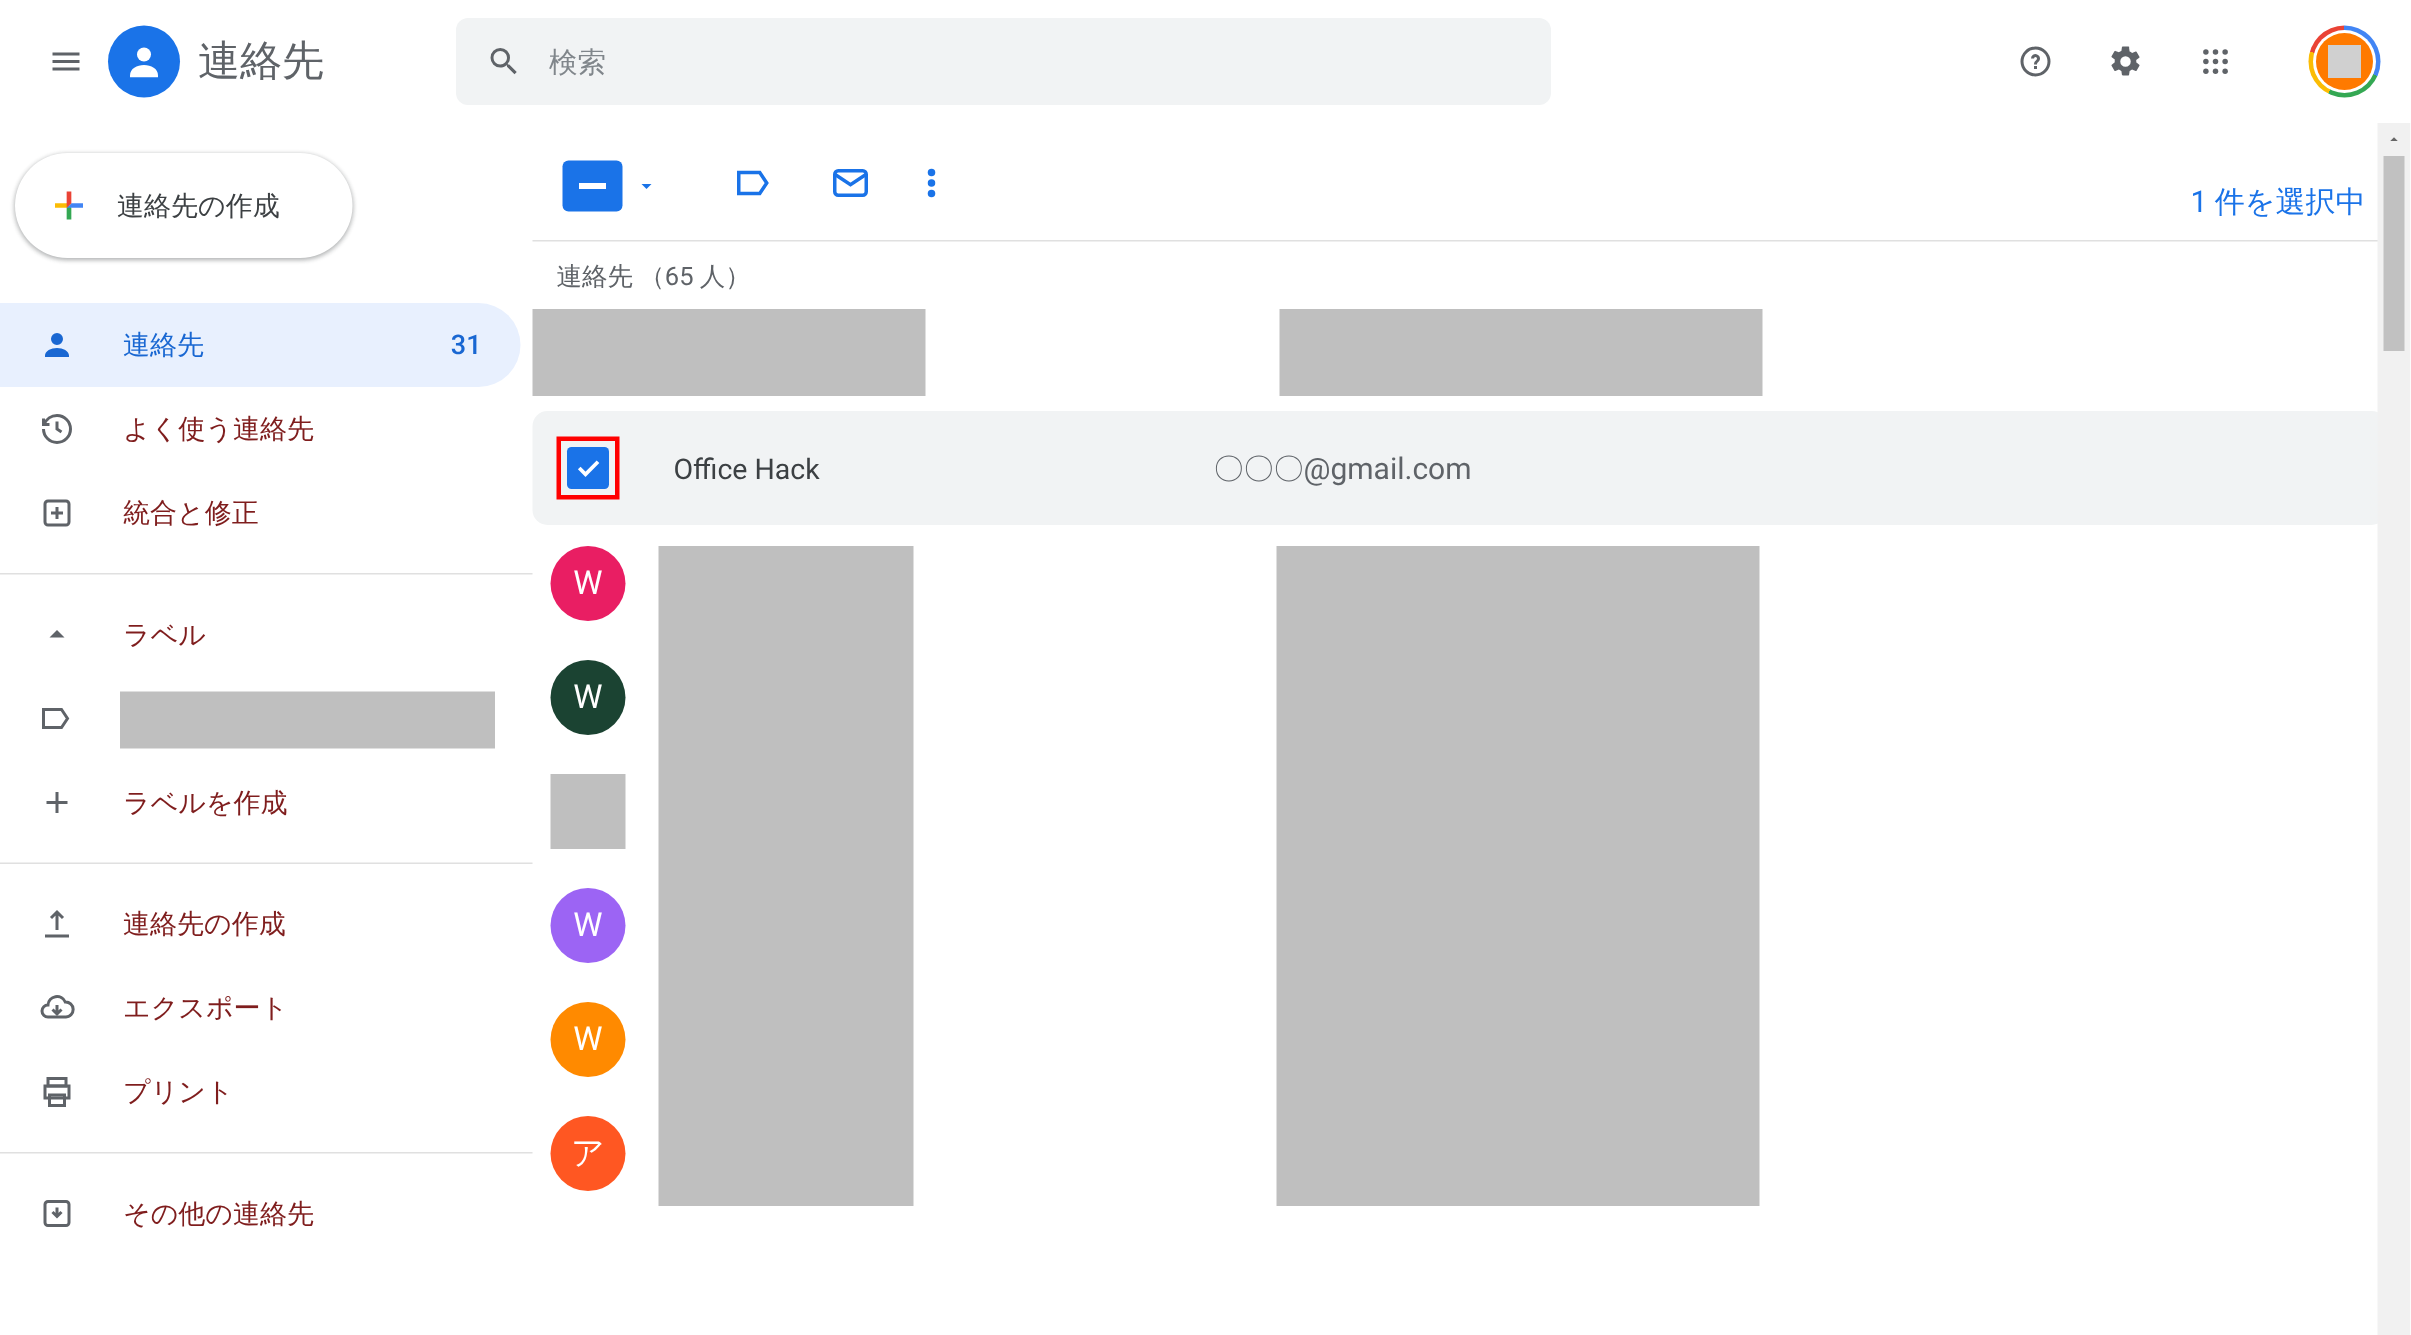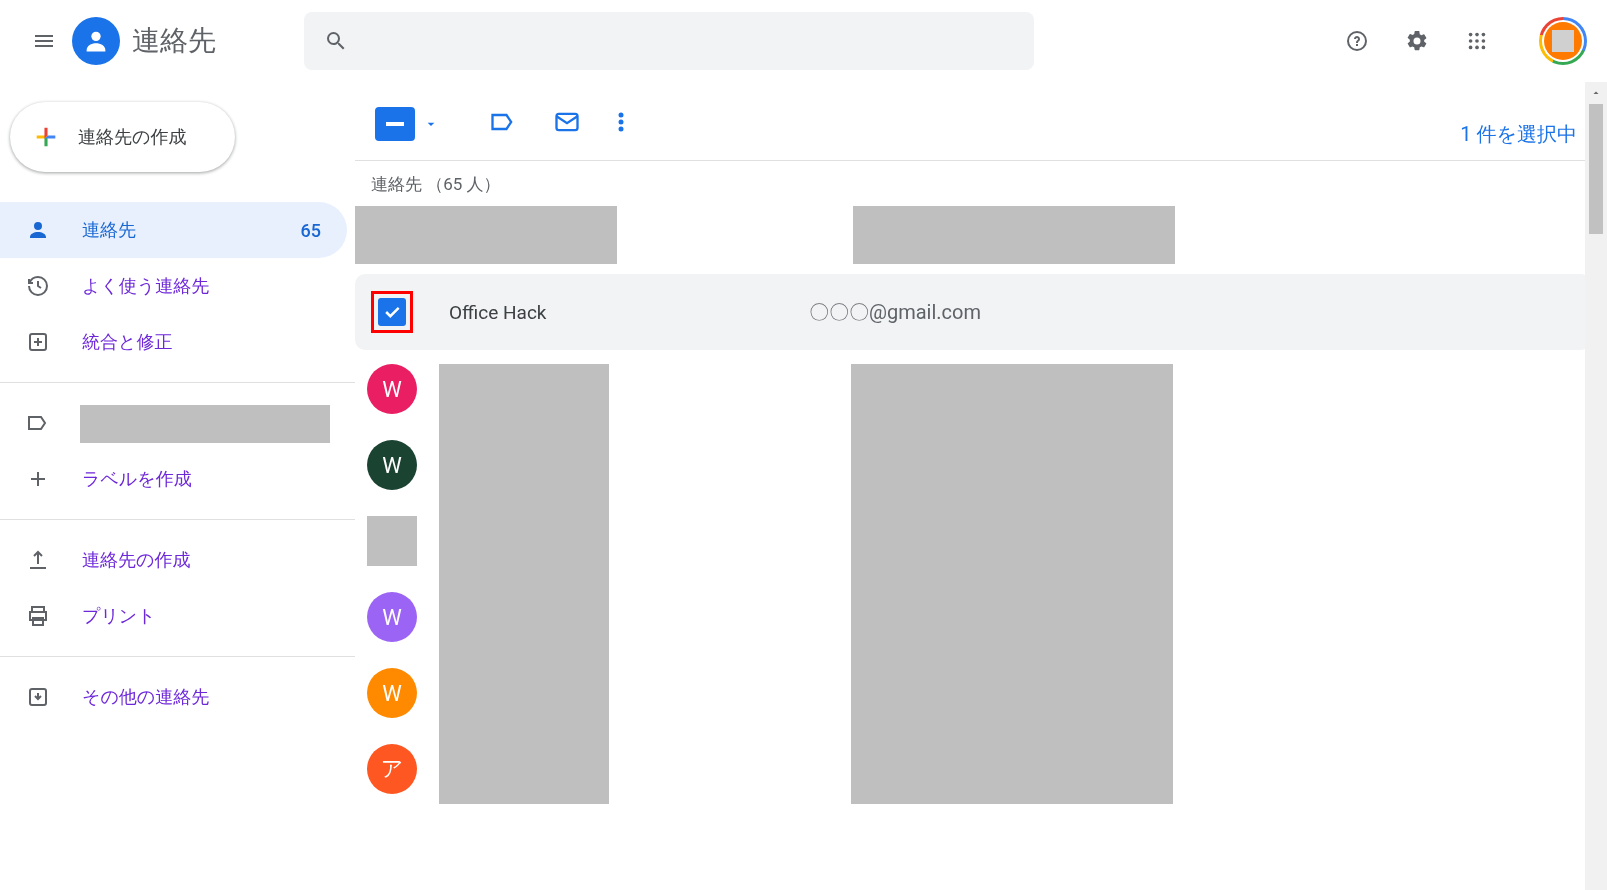--- a/index.html
+++ b/index.html
@@ -22,21 +22,21 @@
 
 
 .content { display: flex; height: calc(890px - 82px); }
 .sidebar { width: 355px; padding-top: 20px; flex-shrink: 0; }
 .create-btn { margin-left: 10px; width: 225px; height: 70px; border-radius: 35px; background: #fff; box-shadow: 0 1px 3px rgba(60,64,67,.3), 0 1px 3px 1px rgba(60,64,67,.15); display: flex; align-items: center; padding: 0 22px; cursor: pointer; }
 .create-btn span.label { font-size: 18px; color: #3c4043; margin-left: 18px; }
 .nav { margin-top: 30px; }
 .nav-item { height: 56px; display: flex; align-items: center; padding: 0 26px; border-radius: 0 28px 28px 0; cursor: pointer; margin-right: 8px; }
 .nav-item.active { background: #e8f0fe; color: #1967d2; }
 .nav-item .icon-slot { width: 24px; display: flex; justify-content: center; }
-.nav-item .lbl { font-size: 18px; margin-left: 32px; color: #6d28d9; }
+.nav-item .lbl { font-size: 18px; margin-left: 32px; color: #7f1d1d; }
 .nav-item.active .lbl { color: #1967d2; }
 .nav-item .cnt { margin-left: auto; font-size: 18px; color: #1967d2; font-weight: 500; }
 .divider { height: 1px; background: #e0e0e0; margin: 12px 0; }
 .label-chip { width: 250px; height: 38px; background: #bfbfbf; margin-left: 80px; margin-top: -46px; margin-bottom: 8px; }
 .nav-item.placeholder .lbl { visibility: hidden; }
 
 
 .main { flex: 1; padding-top: 18px; position: relative; }
 .toolbar { display: flex; align-items: center; padding: 0 30px 0 20px; height: 48px; }
 .sel-btn { width: 40px; height: 34px; background: #1a73e8; border-radius: 4px; display: flex; align-items: center; justify-content: center; }
@@ -89,20 +89,21 @@
     <svg viewBox="0 0 24 24" width="28" height="28" fill="#fff">
         <circle cx="12" cy="8" r="4"></circle>
         <path d="M4 20c0-4 4-6 8-6s8 2 8 6v1H4z"></path>
       </svg>
   </div>
   <div class="app-title">連絡先</div>
   <div class="search-box">
     <svg class="i24" viewBox="0 0 24 24" fill="#5f6368">
         <path d="M15.5 14h-.79l-.28-.27A6.471 6.471 0 0016 9.5 6.5 6.5 0 109.5 16c1.61 0 3.09-.59 4.23-1.57l.27.28v.79l5 4.99L20.49 19l-4.99-5zm-6 0C7.01 14 5 11.99 5 9.5S7.01 5 9.5 5 14 7.01 14 9.5 11.99 14 9.5 14z"></path>
       </svg>
+    <input class="search-input" placeholder="検索" style="">
   </div>
   <div class="header-right">
     <div class="icon-btn">
       <svg class="i24" viewBox="0 0 24 24" fill="#5f6368">
           <path d="M12 2a10 10 0 100 20 10 10 0 000-20zm0 18a8 8 0 110-16 8 8 0 010 16zm-1-5h2v2h-2zm2.07-7.75A3 3 0 009 10h2a1 1 0 112 0c0 .5-.25.88-.75 1.25-.75.56-1.25 1.25-1.25 2.75h2c0-1 .25-1.25.88-1.75.87-.69 1.12-1.5 1.12-2.25a3 3 0 00-1.93-2.75z"></path>
         </svg>
     </div>
     <div class="icon-btn">
       <svg class="i24" viewBox="0 0 24 24" fill="#5f6368">
           <path d="M19.14 12.94a7.07 7.07 0 000-1.88l2.03-1.58a.5.5 0 00.12-.64l-1.92-3.32a.5.5 0 00-.61-.22l-2.39.96a7.03 7.03 0 00-1.62-.94l-.36-2.54A.5.5 0 0013.9 2h-3.8a.5.5 0 00-.49.42l-.36 2.54c-.58.24-1.12.55-1.62.94l-2.39-.96a.5.5 0 00-.61.22L2.71 8.48a.5.5 0 00.12.64l2.03 1.58a7.07 7.07 0 000 1.88l-2.03 1.58a.5.5 0 00-.12.64l1.92 3.32c.14.24.42.33.61.22l2.39-.96c.5.39 1.04.7 1.62.94l.36 2.54c.4.24.25.42.49.42h3.8a.5.5 0 00.49-.42l.36-2.54c.58-.24 1.12-.55 1.62-.94l2.39.96c.19.11.47.02.61-.22l1.92-3.32a.5.5 0 00-.12-.64l-2.03-1.58zM12 15.5A3.5 3.5 0 1112 8.5a3.5 3.5 0 010 7z"></path>
@@ -144,21 +145,21 @@
       <span class="label">連絡先の作成</span>
     </div>
     <div class="nav">
       <div class="nav-item active">
         <span class="icon-slot">
             <svg class="i24" viewBox="0 0 24 24" fill="#1967d2">
               <path d="M12 12a4 4 0 100-8 4 4 0 000 8zm0 2c-4 0-8 2-8 5v1h16v-1c0-3-4-5-8-5z"></path>
             </svg>
           </span>
         <span class="lbl">連絡先</span>
-        <span class="cnt">65</span>
+        <span class="cnt">31</span>
       </div>
       <div class="nav-item">
         <span class="icon-slot">
             <svg class="i24" viewBox="0 0 24 24" fill="none" stroke="#5f6368" stroke-width="2">
               <path d="M12 7v5l3 2"></path>
               <path d="M3 12a9 9 0 109-9 9 9 0 00-8.5 6"></path>
               <path d="M3 5v4h4"></path>
             </svg>
           </span>
         <span class="lbl">よく使う連絡先</span>
@@ -166,20 +167,28 @@
       <div class="nav-item">
         <span class="icon-slot">
             <svg class="i24" viewBox="0 0 24 24" fill="none" stroke="#5f6368" stroke-width="2">
               <rect x="4" y="4" width="16" height="16" rx="2"></rect>
               <path d="M12 8v8M8 12h8"></path>
             </svg>
           </span>
         <span class="lbl">統合と修正</span>
       </div>
       <div class="divider"></div>
+      <div class="nav-item">
+        <span class="icon-slot">
+            <svg class="i24" viewBox="0 0 24 24" fill="#5f6368">
+              <path d="M7 14l5-5 5 5z"></path>
+            </svg>
+          </span>
+        <span class="lbl">ラベル</span>
+      </div>
       <div class="nav-item placeholder">
         <span class="icon-slot">
             <svg class="i24" viewBox="0 0 24 24" fill="none" stroke="#5f6368" stroke-width="2">
               <path d="M3 6h12l4 6-4 6H3z"></path>
             </svg>
           </span>
         <span class="lbl">.</span>
       </div>
       <div class="label-chip"></div>
       <div class="nav-item">
@@ -191,20 +200,29 @@
         <span class="lbl">ラベルを作成</span>
       </div>
       <div class="divider"></div>
       <div class="nav-item">
         <span class="icon-slot">
             <svg class="i24" viewBox="0 0 24 24" fill="none" stroke="#5f6368" stroke-width="2">
               <path d="M12 16V4M8 8l4-4 4 4M4 20h16"></path>
             </svg>
           </span>
         <span class="lbl">連絡先の作成</span>
+      </div>
+      <div class="nav-item">
+        <span class="icon-slot">
+            <svg class="i24" viewBox="0 0 24 24" fill="none" stroke="#5f6368" stroke-width="2">
+              <path d="M6 18a4 4 0 010-8 6 6 0 0111.5-2A4.5 4.5 0 0118 18H6z"></path>
+              <path d="M12 10v6M9 13l3 3 3-3"></path>
+            </svg>
+          </span>
+        <span class="lbl">エクスポート</span>
       </div>
       <div class="nav-item">
         <span class="icon-slot">
             <svg class="i24" viewBox="0 0 24 24" fill="none" stroke="#5f6368" stroke-width="2">
               <rect x="6" y="3" width="12" height="5"></rect>
               <rect x="4" y="8" width="16" height="8"></rect>
               <rect x="7" y="14" width="10" height="7"></rect>
             </svg>
           </span>
         <span class="lbl">プリント</span>

